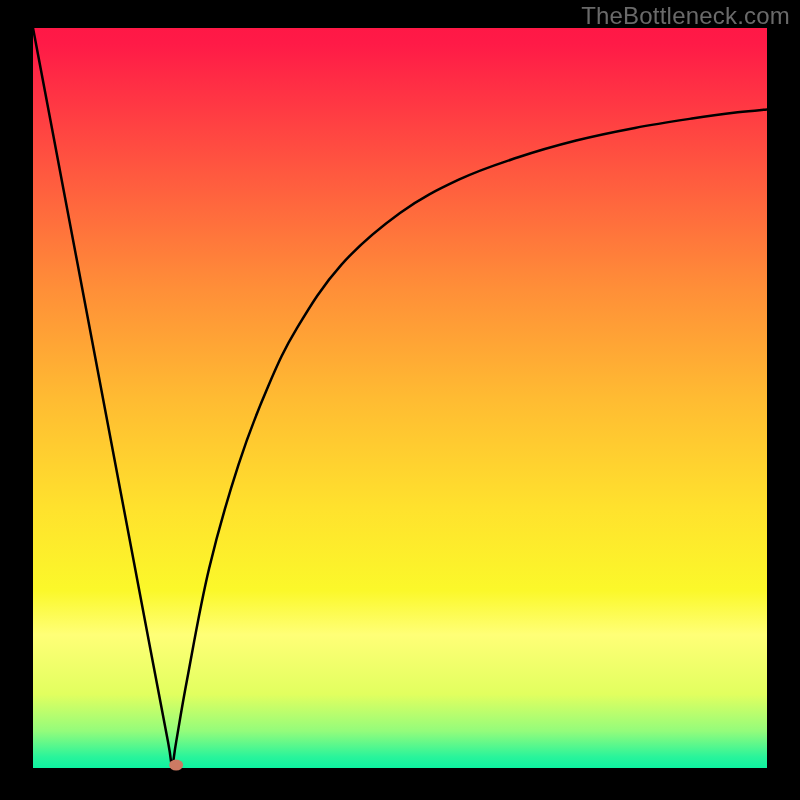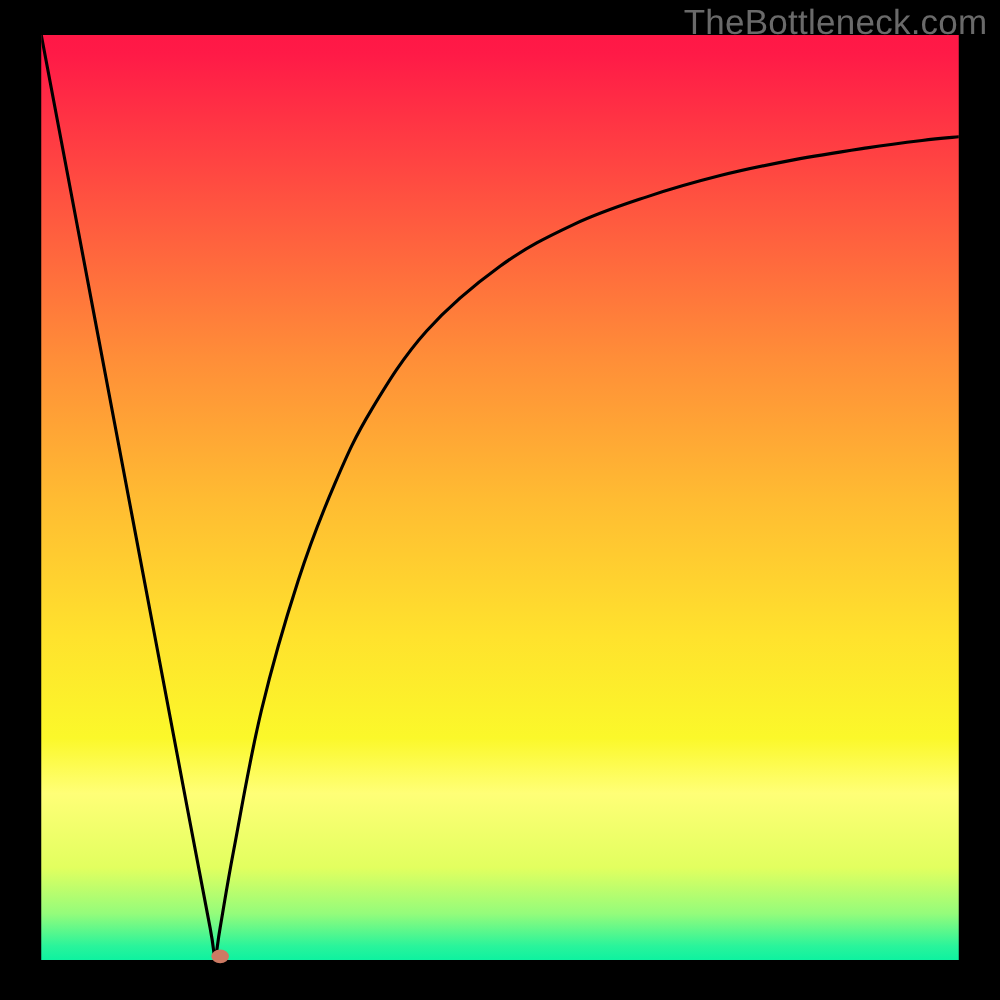--- a/index.html
+++ b/index.html
@@ -21,21 +21,21 @@
     left: 0;
     width: 800px;
     height: 800px;
     display: block;
   }
   .watermark {
     position: absolute;
     top: 2px;
     right: 10px;
     font-family: Arial, Helvetica, sans-serif;
-    font-size: 28px;
+    font-size: 24px;
     font-weight: 400;
     color: #6a6a6a;
     letter-spacing: 0.2px;
     user-select: none;
   }
 </style>
 </head>
 <body>
 
 <div class="stage">

